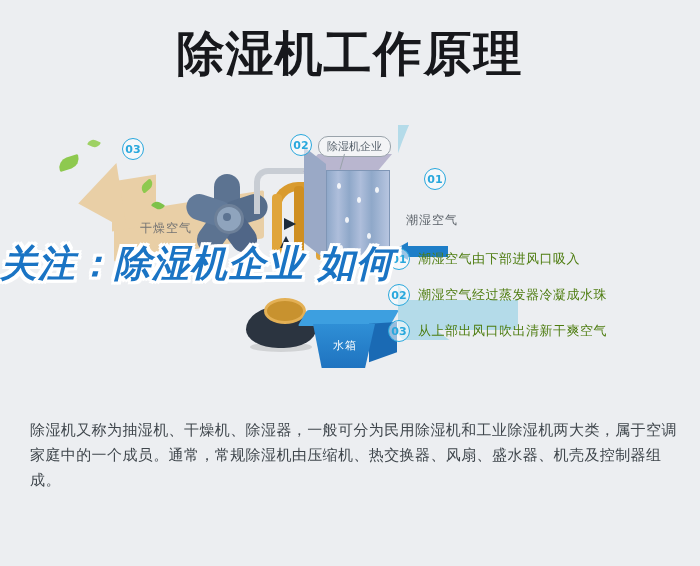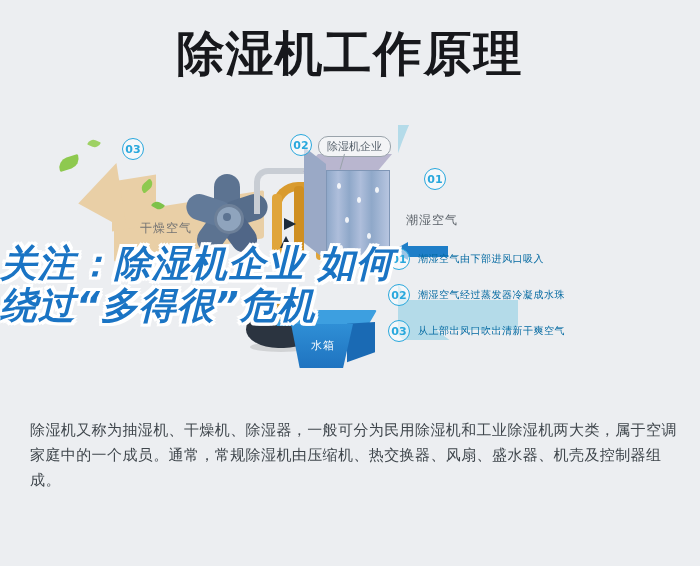--- a/index.html
+++ b/index.html
@@ -130,21 +130,21 @@
   
   .compressor{position:absolute;left:246px;top:178px;width:76px;height:56px;}
   .compressor .body{position:absolute;left:0;top:8px;width:70px;height:42px;
       background:#2b3440;border-radius:50% 50% 46% 46%/56% 56% 44% 44%;}
   .compressor .cap{position:absolute;left:18px;top:0px;width:36px;height:20px;
       background:#c8922f;border-radius:50%;border:3px solid #e3b055;}
   .compressor .shadow{position:absolute;left:4px;top:44px;width:62px;height:10px;
       background:rgba(90,90,90,.18);border-radius:50%;}
 
   
-  .tank{position:absolute;left:285px;top:190px;width:92px;height:66px;}
+  .tank{position:absolute;left:307px;top:190px;width:92px;height:66px;}
   .tank .top{position:absolute;left:0;top:0;width:92px;height:16px;
       background:#3d9fe0;transform:skewX(-30deg);transform-origin:top left;border-radius:2px;}
   .tank .front{position:absolute;left:6px;top:14px;width:62px;height:44px;
       background:linear-gradient(180deg,#2f8fd6 0%,#1f73c0 100%);
       clip-path:polygon(0 0,100% 0,84% 100%,14% 100%);}
   .tank .sidep{position:absolute;left:62px;top:12px;width:28px;height:42px;
       background:#1a6ab4;clip-path:polygon(0 4%,100% 0,100% 72%,0 96%);}
   .tank-label{position:absolute;left:26px;top:28px;font-size:11px;color:#ffffff;letter-spacing:1px;}
 
   
@@ -167,21 +167,21 @@
   .b03{left:122px;top:18px;}
   .b02{left:290px;top:14px;}
   .b01{left:424px;top:48px;}
 
   .wet-label{position:absolute;left:406px;top:92px;font-size:12px;color:#5a6168;letter-spacing:1px;text-align:center;}
 
   
   .steps{position:absolute;left:388px;top:248px;width:300px;}
   .step{display:flex;align-items:center;margin-bottom:14px;}
   .step .badge{margin-right:8px;flex:0 0 auto;}
-  .step .txt{font-size:10px;color:#0369a1;white-space:nowrap;letter-spacing:.5px;font-family:Liberation Mono, monospace;}
+  .step .txt{font-size:13px;color:#4d7c0f;white-space:nowrap;letter-spacing:.5px;font-family:Liberation Mono, monospace;}
 
   
   .overlay{
     position:absolute;left:0;top:243px;width:700px;text-align:left;
     pointer-events:none;
   }
   .ov-line{
     font-size:37px;line-height:42px;font-weight:bold;font-style:italic;
     color:#1a74c4;letter-spacing:1px;white-space:nowrap;
     text-shadow:
@@ -299,20 +299,19 @@
       <span class="txt">潮湿空气经过蒸发器冷凝成水珠</span>
     </div>
     <div class="step">
       <span class="badge">03</span>
       <span class="txt">从上部出风口吹出清新干爽空气</span>
     </div>
   </div>
 
   <div class="overlay">
     <div class="ov-line">关注：除湿机企业 如何</div>
-    <div class="ov-line">绕过“多得很”危机</div>
   </div>
 
   <div class="body-text">
     <p class="para">除湿机又称为抽湿机、干燥机、除湿器，一般可分为民用除湿机和工业除湿机两大类，属于空调家庭中的一个成员。通常，常规除湿机由压缩机、热交换器、风扇、盛水器、机壳及控制器组成。</p>
   </div>
 
 </div>
 
 </body></html>

